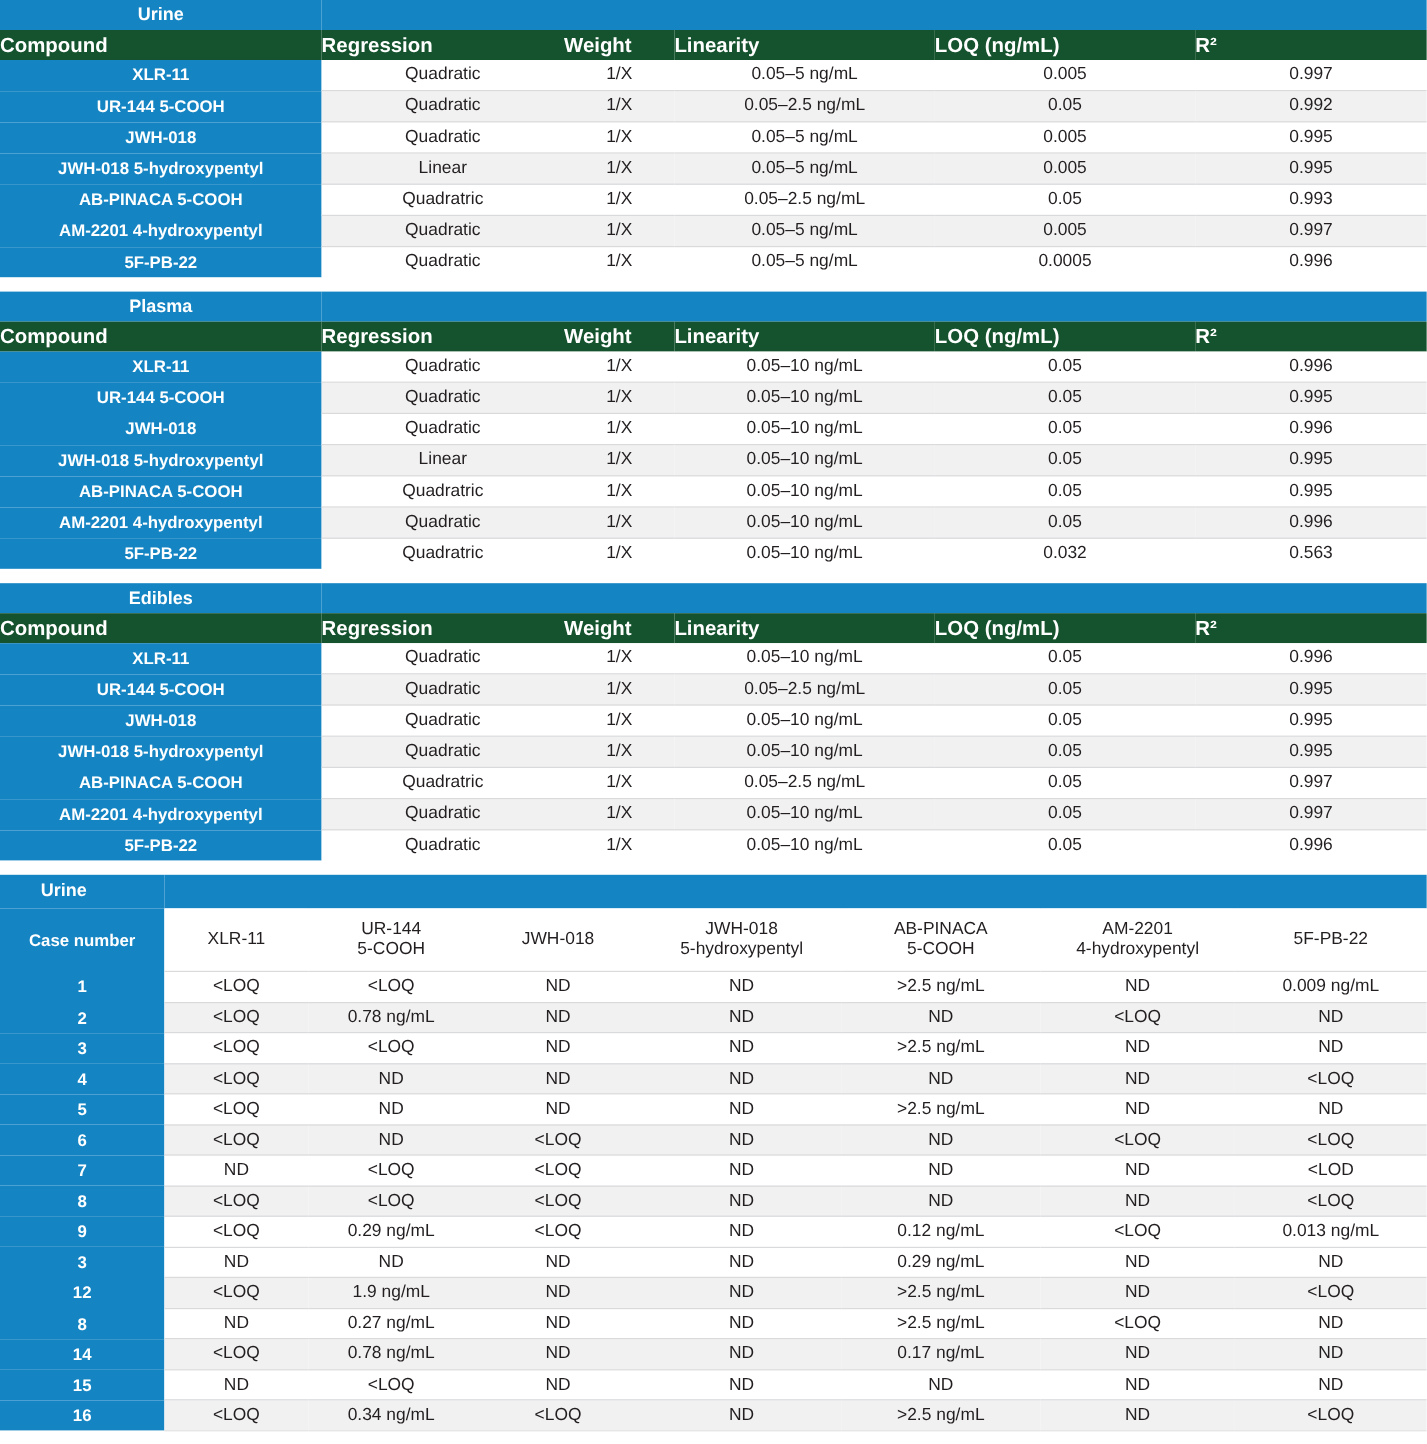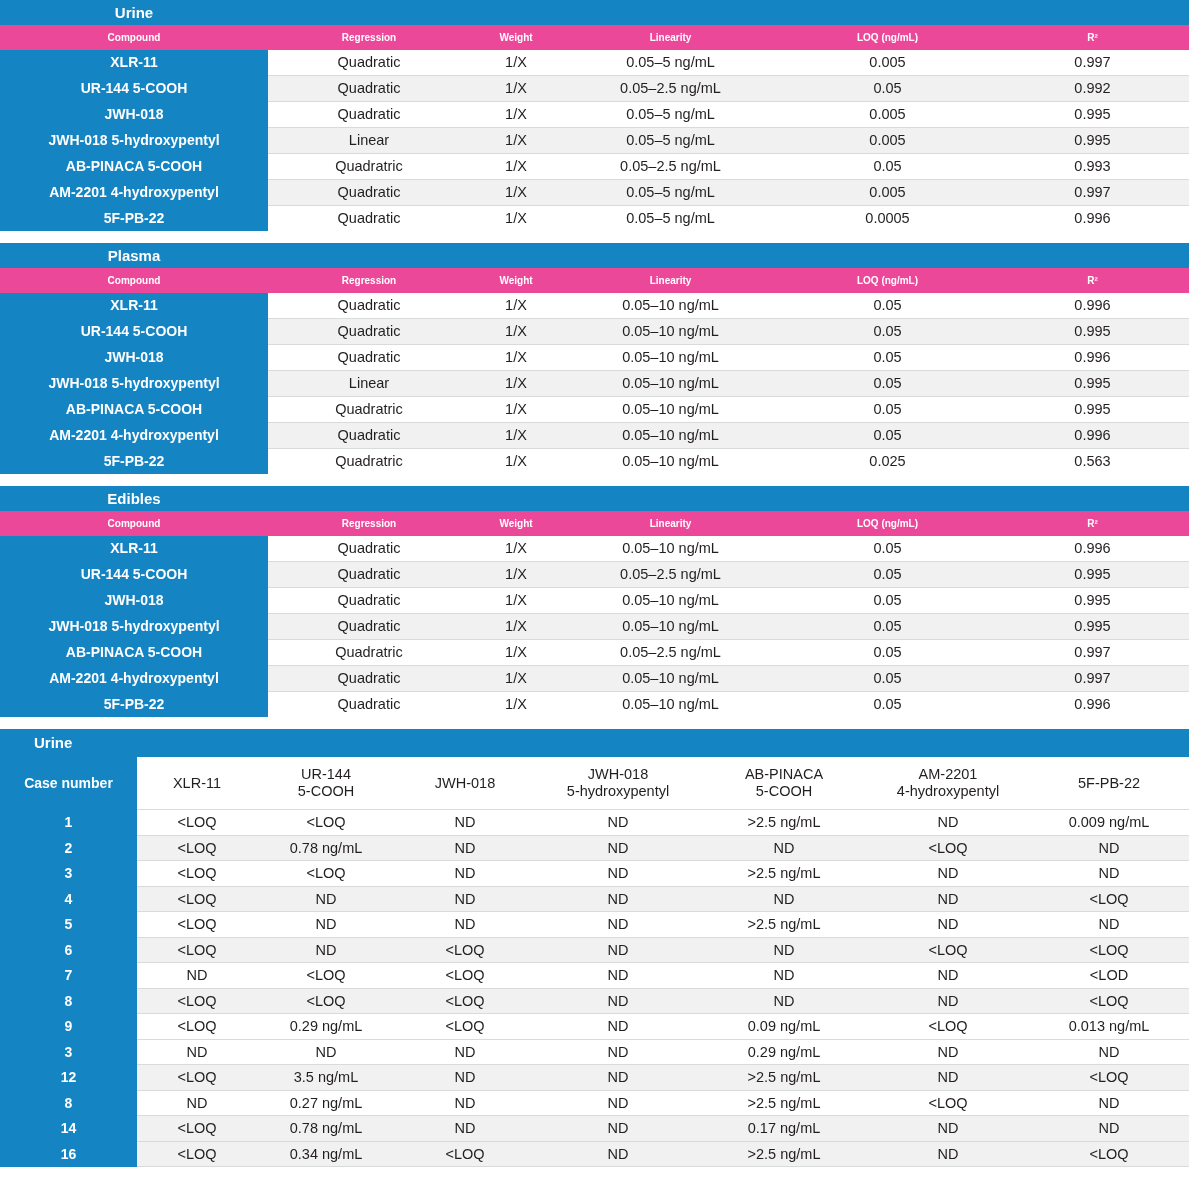--- a/index.html
+++ b/index.html
@@ -37,25 +37,24 @@
     font-size: 15px;
     text-align: center;
     height: 25px;
     line-height: 25px;
   }
   .vt .title-blank {
     background: #1484c3;
     height: 25px;
   }
   .vt .hdr {
-    background: #ec4899;
+    background: #14532d;
     color: #ffffff;
     font-weight: bold;
-    font-size: 10px;
-    text-align: center;
+    font-size: 17px;
     height: 25px;
     line-height: 25px;
     white-space: nowrap;
   }
   .vt .compound {
     background: #1484c3;
     color: #ffffff;
     font-weight: bold;
     font-size: 14px;
     text-align: center;
@@ -297,21 +296,21 @@
             <td class="cell">1/X</td>
             <td class="cell">0.05–10 ng/mL</td>
             <td class="cell">0.05</td>
             <td class="cell">0.996</td>
           </tr>
           <tr class="last">
             <td class="compound">5F-PB-22</td>
             <td class="cell">Quadratric</td>
             <td class="cell">1/X</td>
             <td class="cell">0.05–10 ng/mL</td>
-            <td class="cell">0.025</td>
+            <td class="cell">0.032</td>
             <td class="cell">0.563</td>
           </tr>
         </tbody>
     </table>
 
     <div class="spacer"></div>
 
     <table class="vt">
       <colgroup>
         <col style="width:268px">
@@ -501,38 +500,38 @@
           <td class="cell">ND</td>
           <td class="cell">ND</td>
           <td class="cell">&lt;LOQ</td>
         </tr>
         <tr>
           <td class="casenum">9</td>
           <td class="cell">&lt;LOQ</td>
           <td class="cell">0.29 ng/mL</td>
           <td class="cell">&lt;LOQ</td>
           <td class="cell">ND</td>
-          <td class="cell">0.09 ng/mL</td>
+          <td class="cell">0.12 ng/mL</td>
           <td class="cell">&lt;LOQ</td>
           <td class="cell">0.013 ng/mL</td>
         </tr>
         <tr>
           <td class="casenum">3</td>
           <td class="cell">ND</td>
           <td class="cell">ND</td>
           <td class="cell">ND</td>
           <td class="cell">ND</td>
           <td class="cell">0.29 ng/mL</td>
           <td class="cell">ND</td>
           <td class="cell">ND</td>
         </tr>
         <tr class="alt">
           <td class="casenum">12</td>
           <td class="cell">&lt;LOQ</td>
-          <td class="cell">3.5 ng/mL</td>
+          <td class="cell">1.9 ng/mL</td>
           <td class="cell">ND</td>
           <td class="cell">ND</td>
           <td class="cell">&gt;2.5 ng/mL</td>
           <td class="cell">ND</td>
           <td class="cell">&lt;LOQ</td>
         </tr>
         <tr>
           <td class="casenum">8</td>
           <td class="cell">ND</td>
           <td class="cell">0.27 ng/mL</td>
@@ -542,20 +541,30 @@
           <td class="cell">&lt;LOQ</td>
           <td class="cell">ND</td>
         </tr>
         <tr class="alt">
           <td class="casenum">14</td>
           <td class="cell">&lt;LOQ</td>
           <td class="cell">0.78 ng/mL</td>
           <td class="cell">ND</td>
           <td class="cell">ND</td>
           <td class="cell">0.17 ng/mL</td>
+          <td class="cell">ND</td>
+          <td class="cell">ND</td>
+        </tr>
+        <tr>
+          <td class="casenum">15</td>
+          <td class="cell">ND</td>
+          <td class="cell">&lt;LOQ</td>
+          <td class="cell">ND</td>
+          <td class="cell">ND</td>
+          <td class="cell">ND</td>
           <td class="cell">ND</td>
           <td class="cell">ND</td>
         </tr>
         <tr class="alt">
           <td class="casenum">16</td>
           <td class="cell">&lt;LOQ</td>
           <td class="cell">0.34 ng/mL</td>
           <td class="cell">&lt;LOQ</td>
           <td class="cell">ND</td>
           <td class="cell">&gt;2.5 ng/mL</td>

